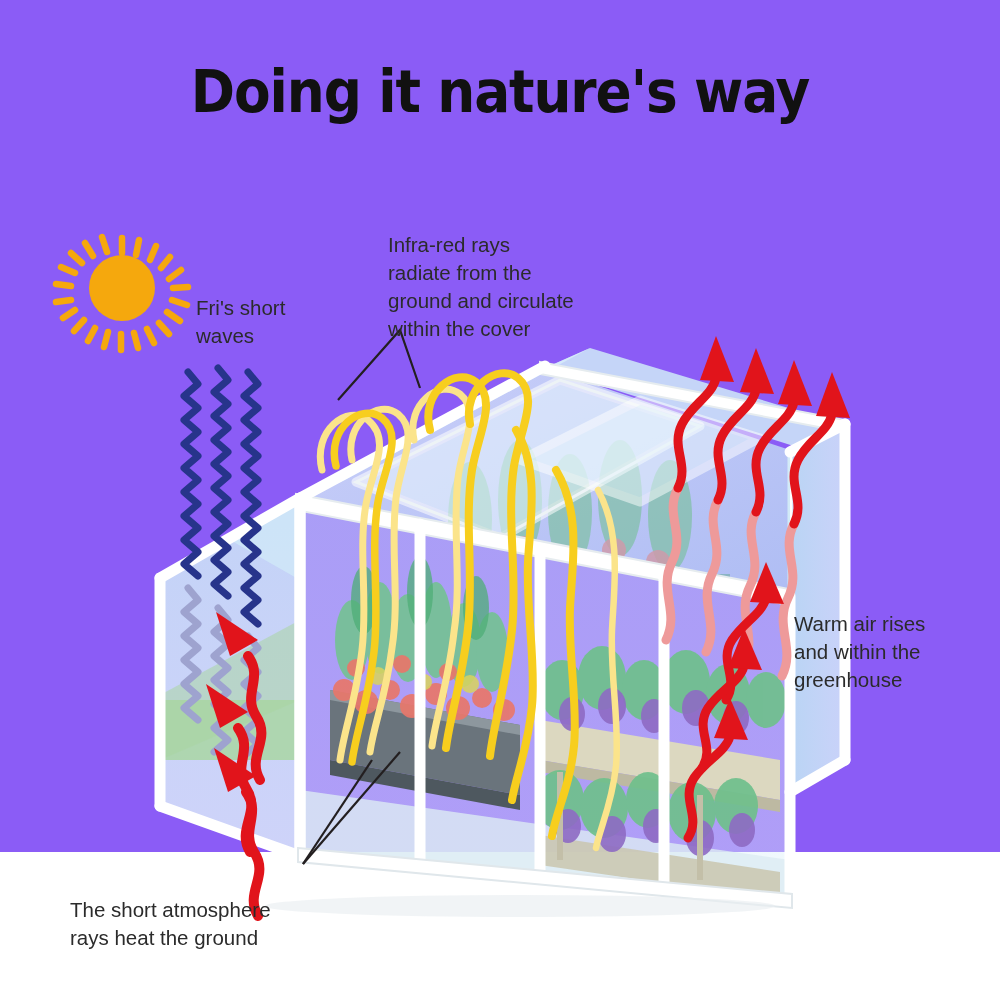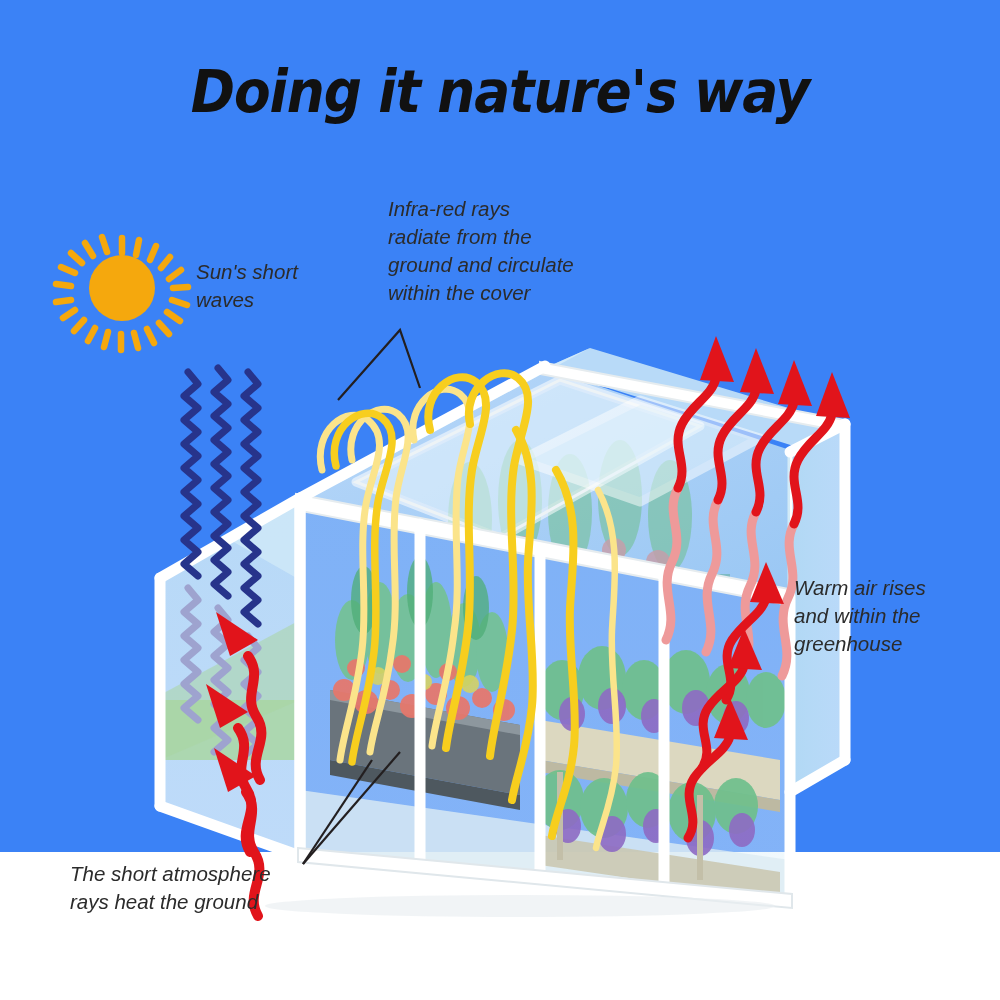--- a/index.html
+++ b/index.html
@@ -1,30 +1,30 @@
 <!DOCTYPE html>
 <html><head>
 <meta charset="utf-8">
 <style>
   html,body{margin:0;padding:0;background:#ffffff;}
   body{width:1000px;height:1000px;overflow:hidden;
        font-family:"Liberation Sans","DejaVu Sans",sans-serif;color:#231f20;}
-  #stage{position:relative;width:1000px;height:852px;background:#3b82f6;font-style:italic;}
+  #stage{position:relative;width:1000px;height:852px;background:#8b5cf6;}
 
   .title{
     position:absolute;left:0;top:62px;width:1000px;text-align:center;
     font-family:"DejaVu Sans","Liberation Sans",sans-serif;
     font-weight:700;font-size:58px;letter-spacing:-1.2px;
     color:#111111;line-height:1.05;
     transform:scaleX(.92);transform-origin:50% 50%;
   }
 
   .label{
     position:absolute;font-size:20.5px;line-height:1.36;
-    color:#2b2b2b;font-weight:400;white-space:pre-line;
+    color:#2b2b2b;font-weight:400;white-space:pre-line;margin-top:36px;
   }
   .lbl-sun{left:196px;top:258px;}
   .lbl-infra{left:388px;top:195px;}
   .lbl-longer{left:700px;top:232px;}
   .lbl-warm{left:794px;top:574px;}
   .lbl-ground{left:70px;top:860px;}
 
   svg.art{position:absolute;left:0;top:0;width:1000px;height:1000px;}
 </style>
 </head>
@@ -316,21 +316,21 @@
 
     <g stroke="#231f20" stroke-width="2.2" fill="none">
 
       <path d="M338,400 L400,330 L420,388"></path>
 
       <path d="M303,864 L372,760"></path>
       <path d="M303,864 L400,752"></path>
     </g>
   </svg>
 
-  <div class="label lbl-sun">Sun's short
+  <div class="label lbl-sun">Fri's short
 waves</div>
   <div class="label lbl-infra">Infra-red rays
 radiate from the
 ground and circulate
 within the cover</div>
   <div class="label lbl-warm">Warm air rises
 and within the
 greenhouse</div>
   <div class="label lbl-ground">The short atmosphere
 rays heat the ground</div>

